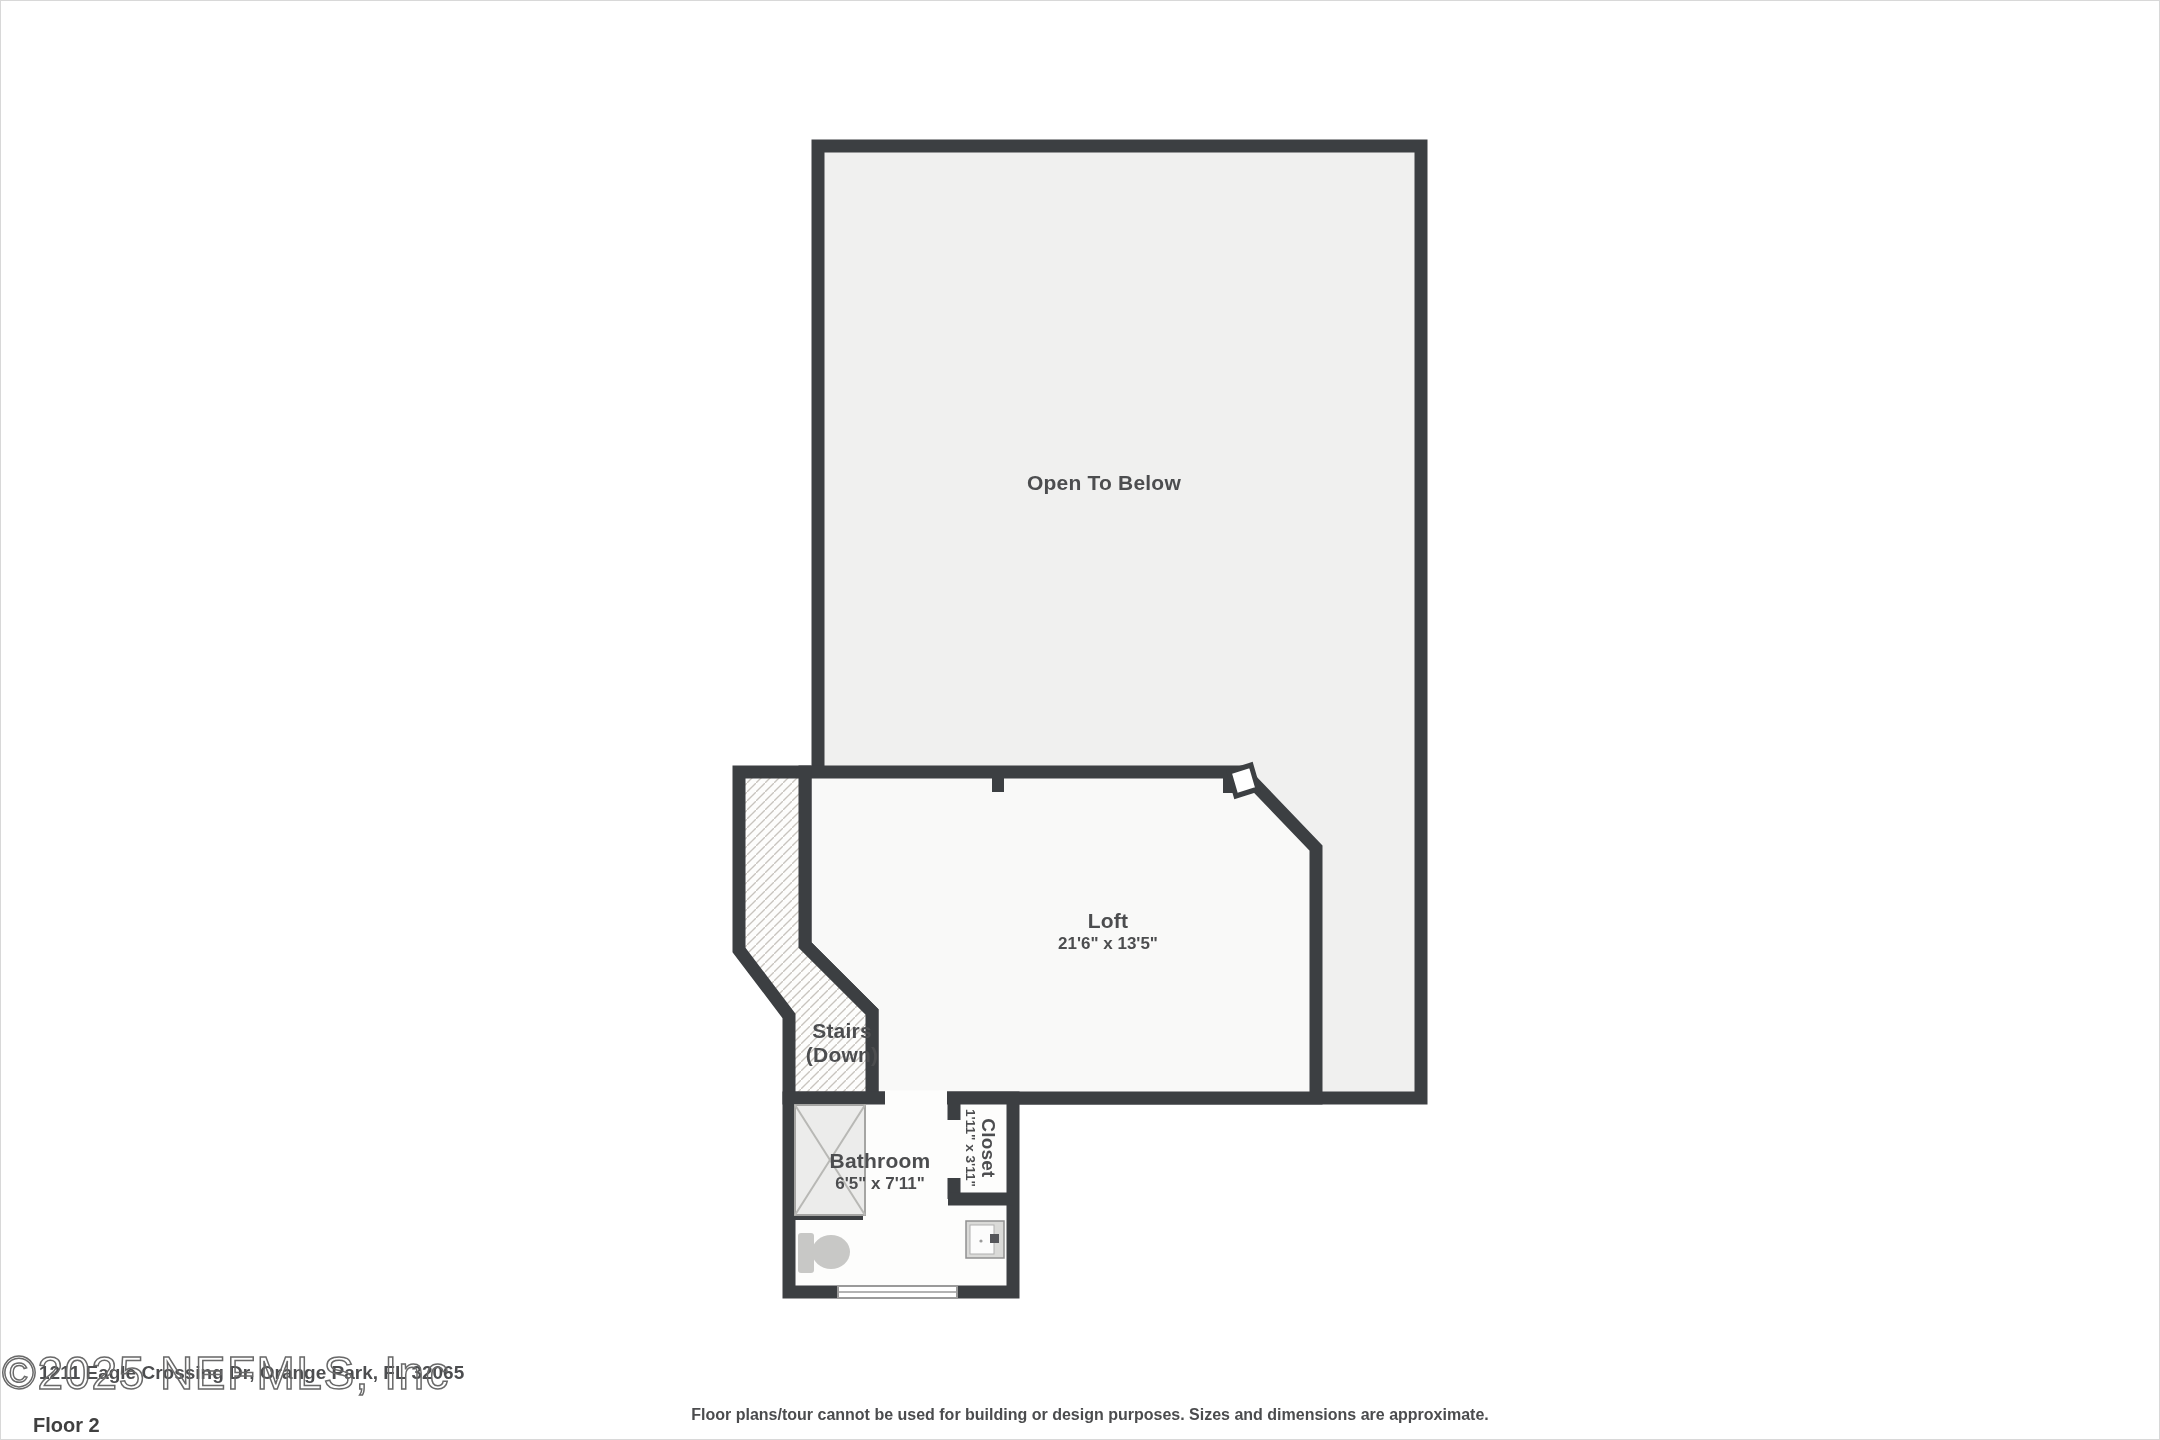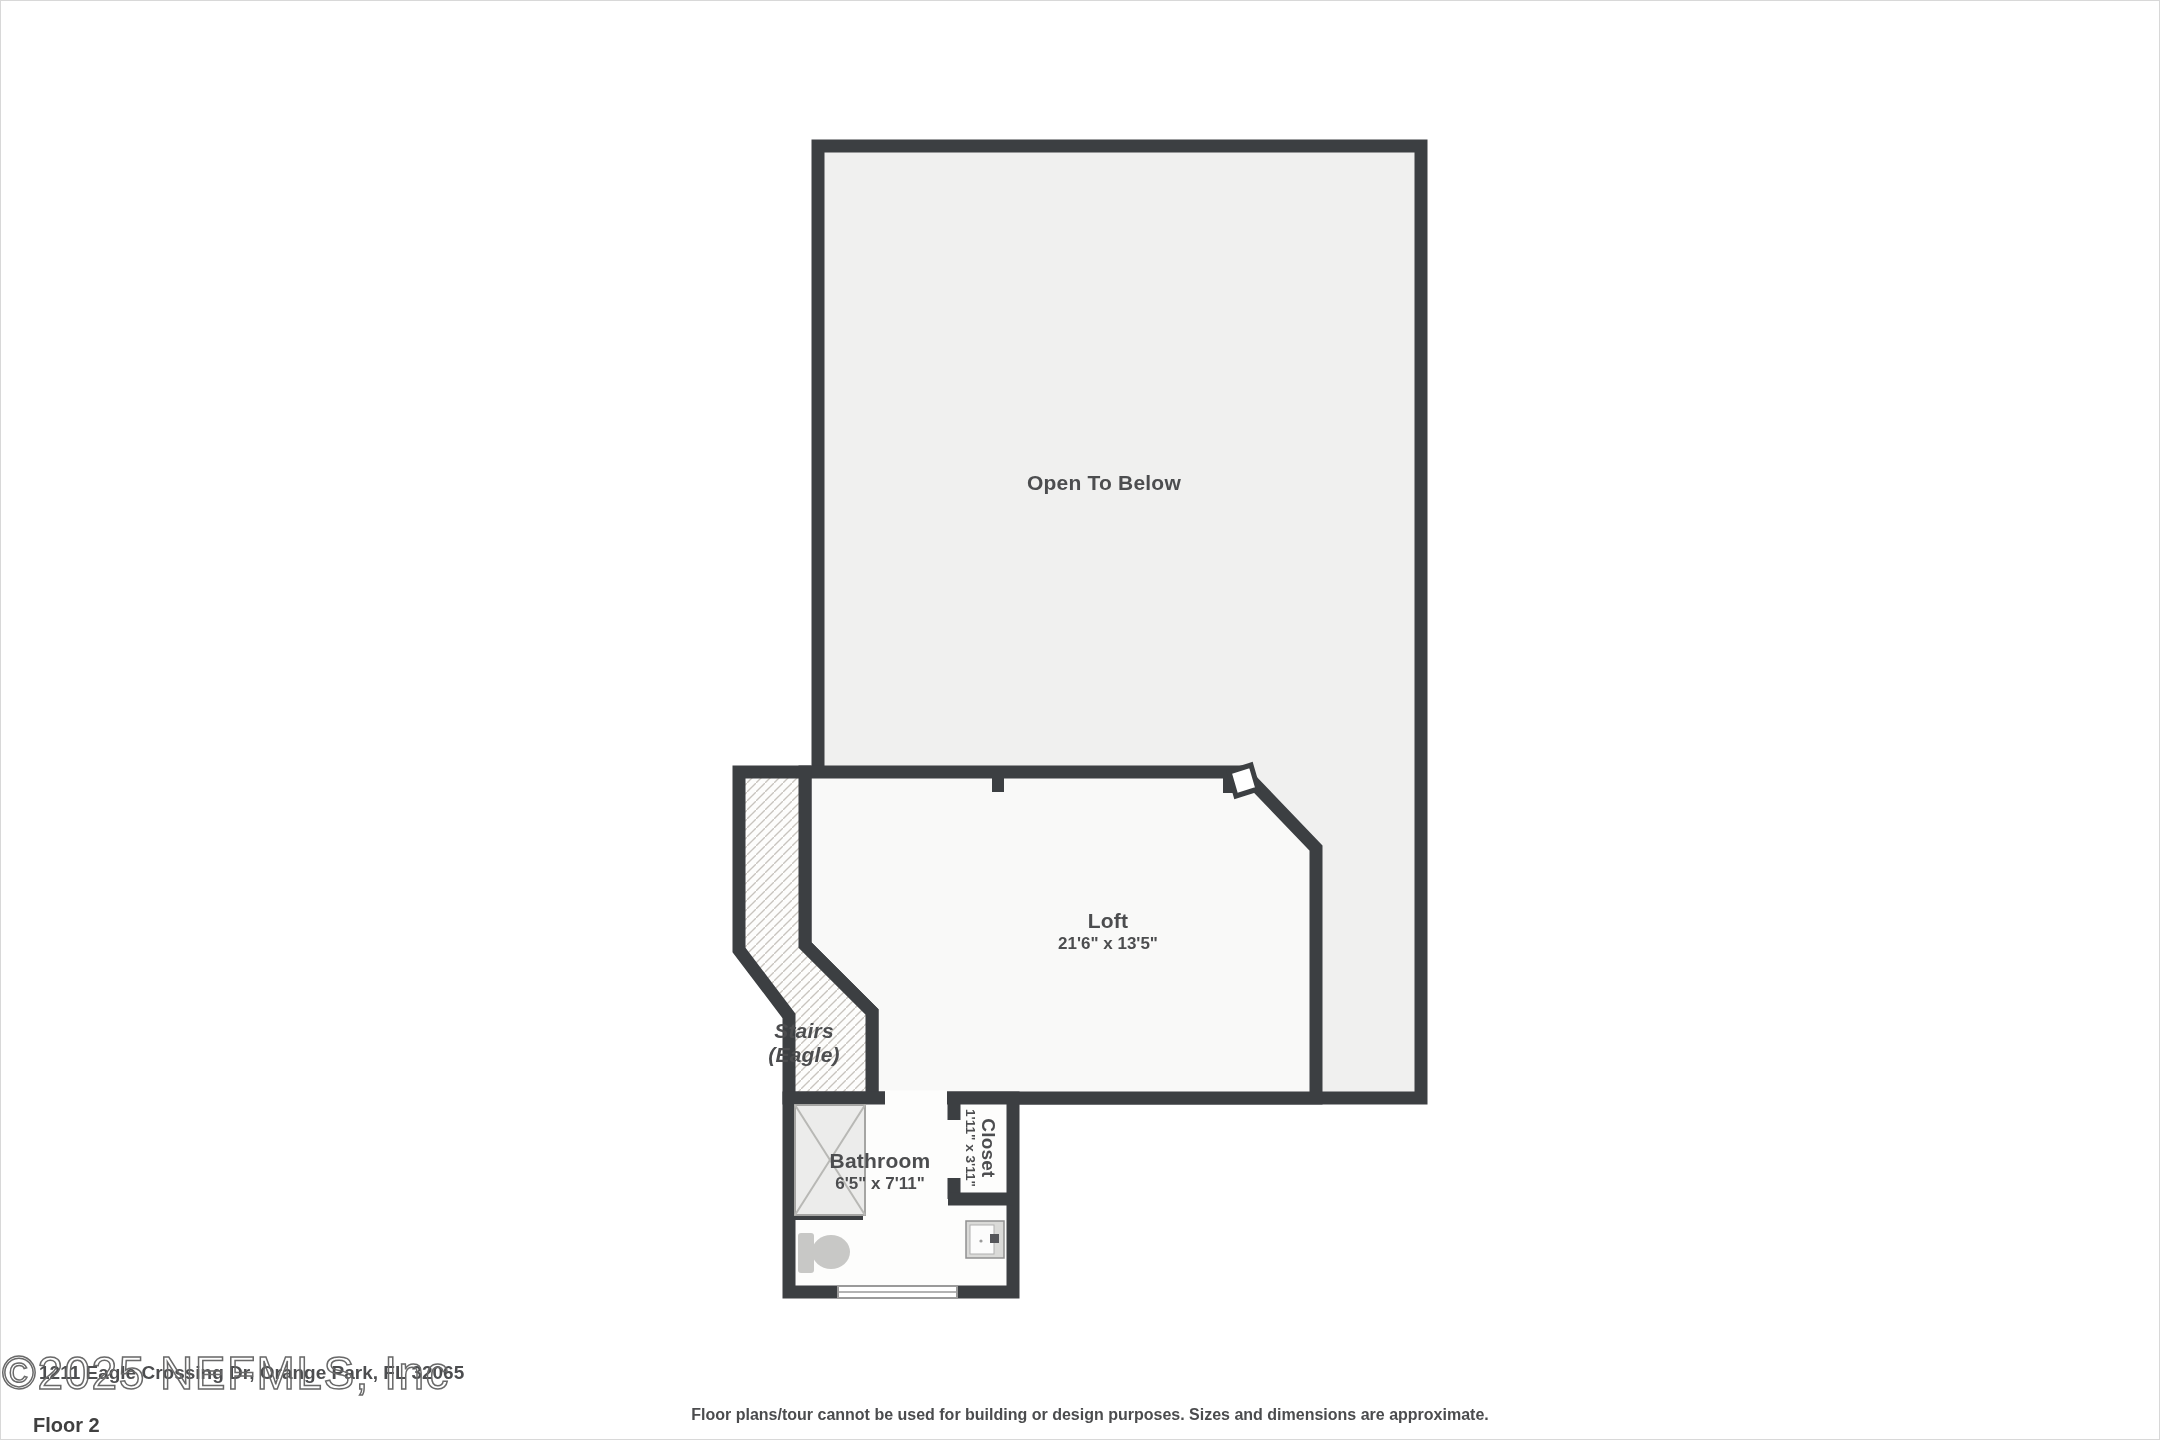--- a/index.html
+++ b/index.html
@@ -106,23 +106,23 @@
 
   <div class="lbl" style="left:1104px;top:483px;">
     <div class="room-name">Open To Below</div>
   </div>
 
   <div class="lbl" style="left:1070px;top:931px;margin-left:38px;">
     <div class="room-name">Loft</div>
     <div class="room-dims">21'6" x 13'5"</div>
   </div>
 
-  <div class="lbl" style="left:804px;top:1043px;font-style:italic;">
+  <div class="lbl" style="left:842px;top:1043px;">
     <div class="room-name">Stairs</div>
-    <div class="room-name">(Eagle)</div>
+    <div class="room-name">(Down)</div>
   </div>
 
   <div class="lbl" style="left:880px;top:1127px;margin-top:44px;">
     <div class="room-name">Bathroom</div>
     <div class="room-dims">6'5" x 7'11"</div>
   </div>
 
   <div class="lbl lbl-closet" style="left:980px;top:1148px;">
     <div class="room-name">Closet</div>
     <div class="room-dims">1'11" x 3'11"</div>

